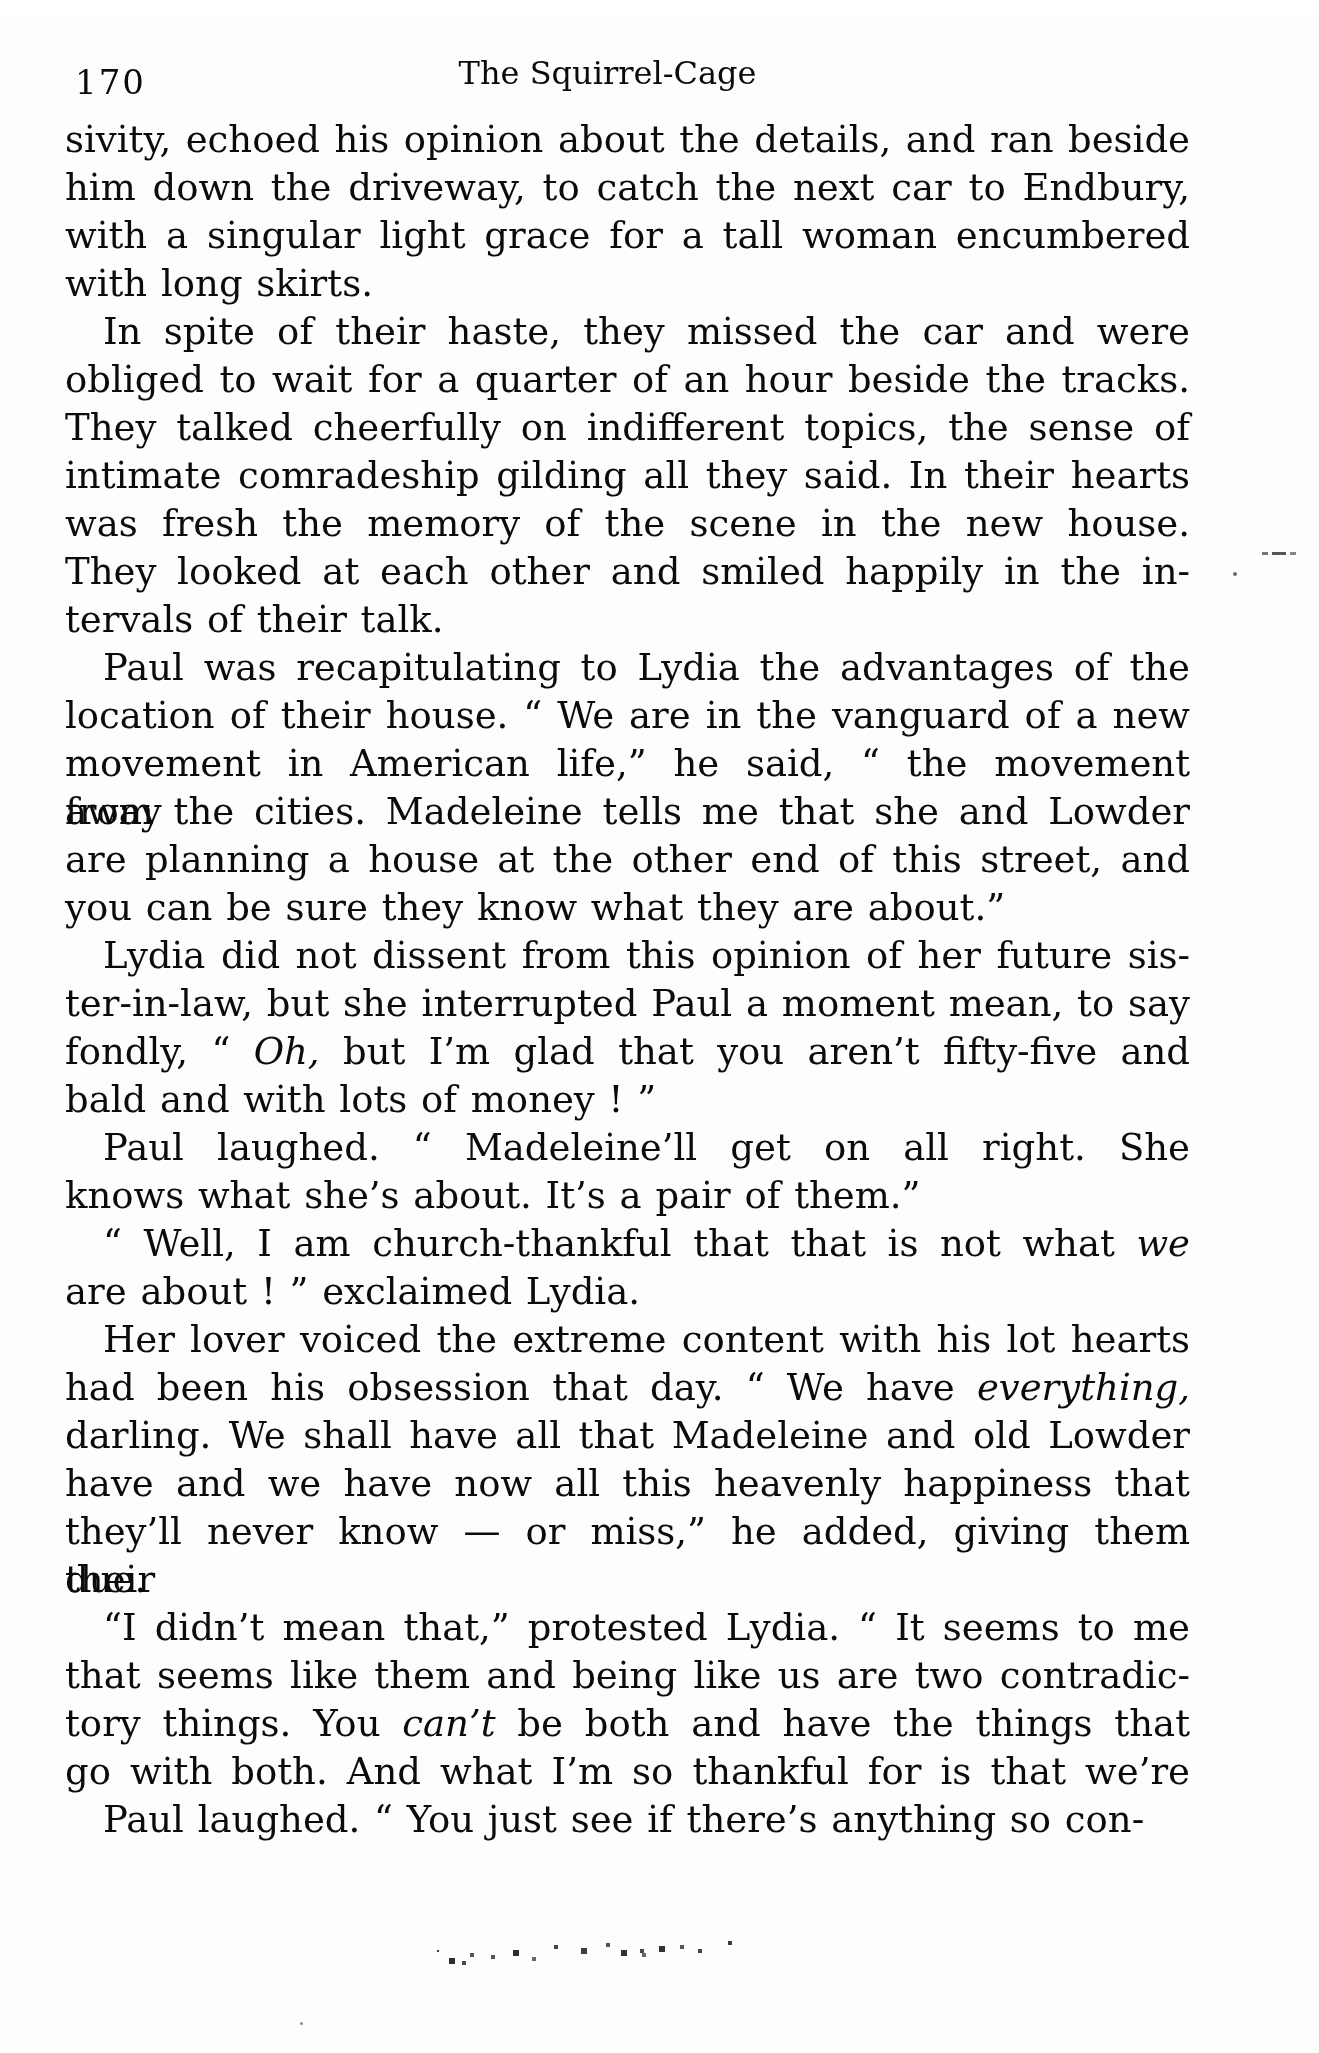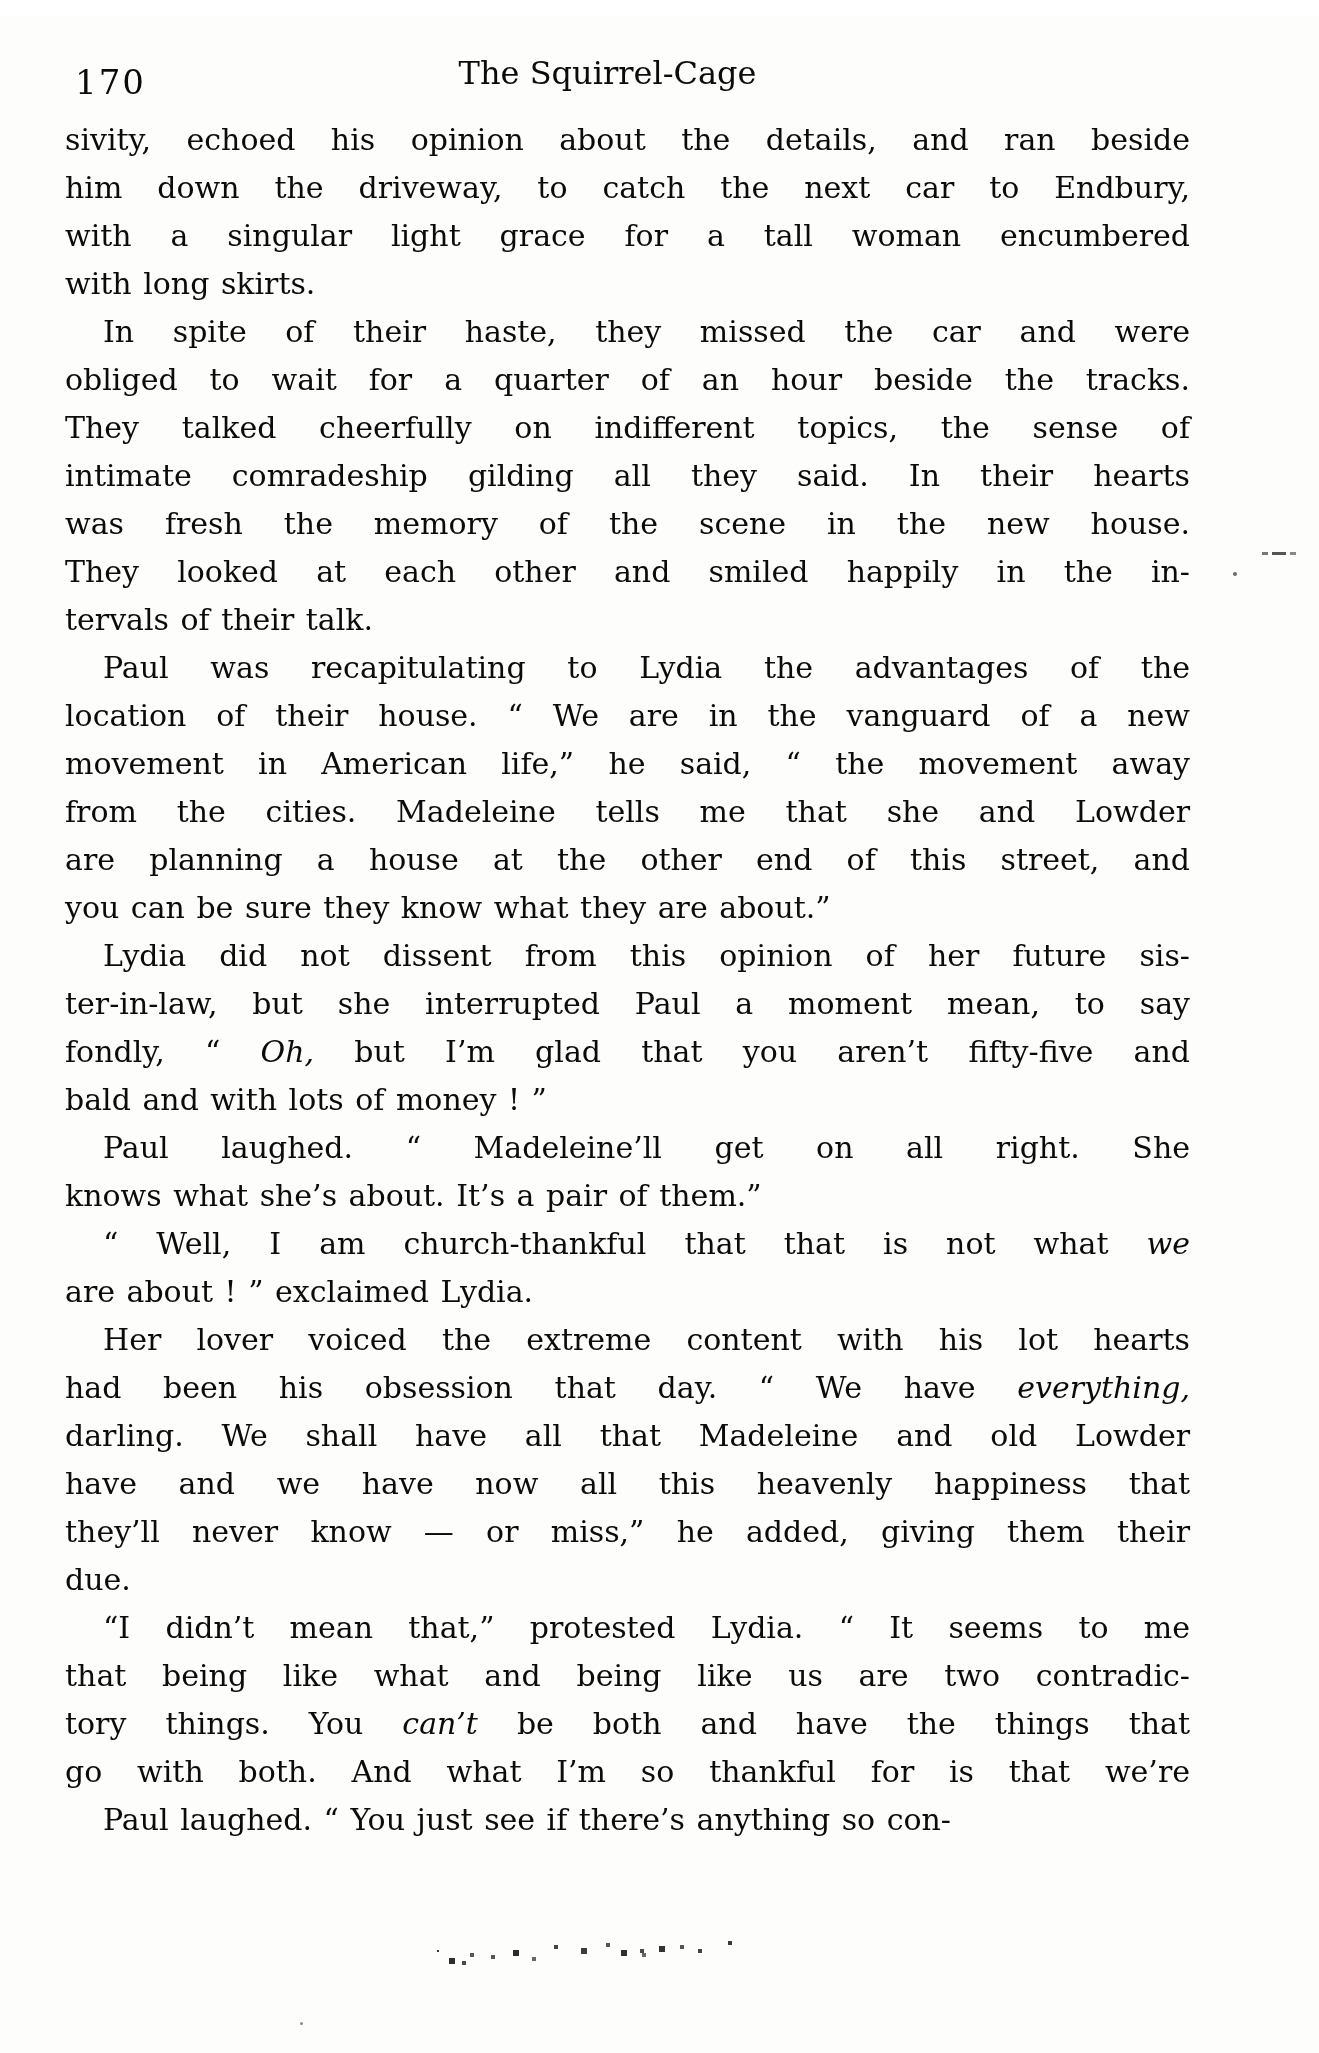--- a/index.html
+++ b/index.html
@@ -37,21 +37,21 @@
   }
   .page-body {
     position: absolute;
     top: 100px;
     left: 65px;
     width: 1125px;
   }
   .line {
     height: 48px;
     line-height: 48px;
-    font-size: 30px;
+    font-size: 37px;
     word-spacing: 2px;
     text-align: justify;
     text-align-last: justify;
     white-space: normal;
     overflow: visible;
   }
   .line.indent { padding-left: 38px; }
   .line.end { text-align-last: left; }
   .line i { font-style: italic; }
   
@@ -141,21 +141,21 @@
       <div class="line end"><span>knows what she’s about. It’s a pair of them.”</span></div>
       <div class="line indent"><span>“ Well, I am church-thankful that that is not what </span><i>we</i></div>
       <div class="line end"><span>are about ! ” exclaimed Lydia.</span></div>
       <div class="line indent"><span>Her lover voiced the extreme content with his lot hearts</span></div>
       <div class="line"><span>had been his obsession that day. “ We have </span><i>everything,</i></div>
       <div class="line"><span>darling. We shall have all that Madeleine and old Lowder</span></div>
       <div class="line"><span>have and we have now all this heavenly happiness that</span></div>
       <div class="line"><span>they’ll never know — or miss,” he added, giving them their</span></div>
       <div class="line end"><span>due.</span></div>
       <div class="line indent"><span>“I didn’t mean that,” protested Lydia. “ It seems to me</span></div>
-      <div class="line"><span>that being like what and being like us are two contradic-</span></div>
+      <div class="line"><span>that seems like them and being like us are two contradic-</span></div>
       <div class="line"><span>tory things. You </span><i>can’t</i><span> be both and have the things that</span></div>
       <div class="line"><span>go with both. And what I’m so thankful for is that we’re</span></div>
       <div class="line indent end"><span>Paul laughed. “ You just see if there’s anything so con-</span></div>
     </div>
   <div class="speck-field"></div>
   <div class="margin-dash"></div>
   <div class="margin-dot"></div>
   <div class="bottom-dot"></div>
 </div>
 

